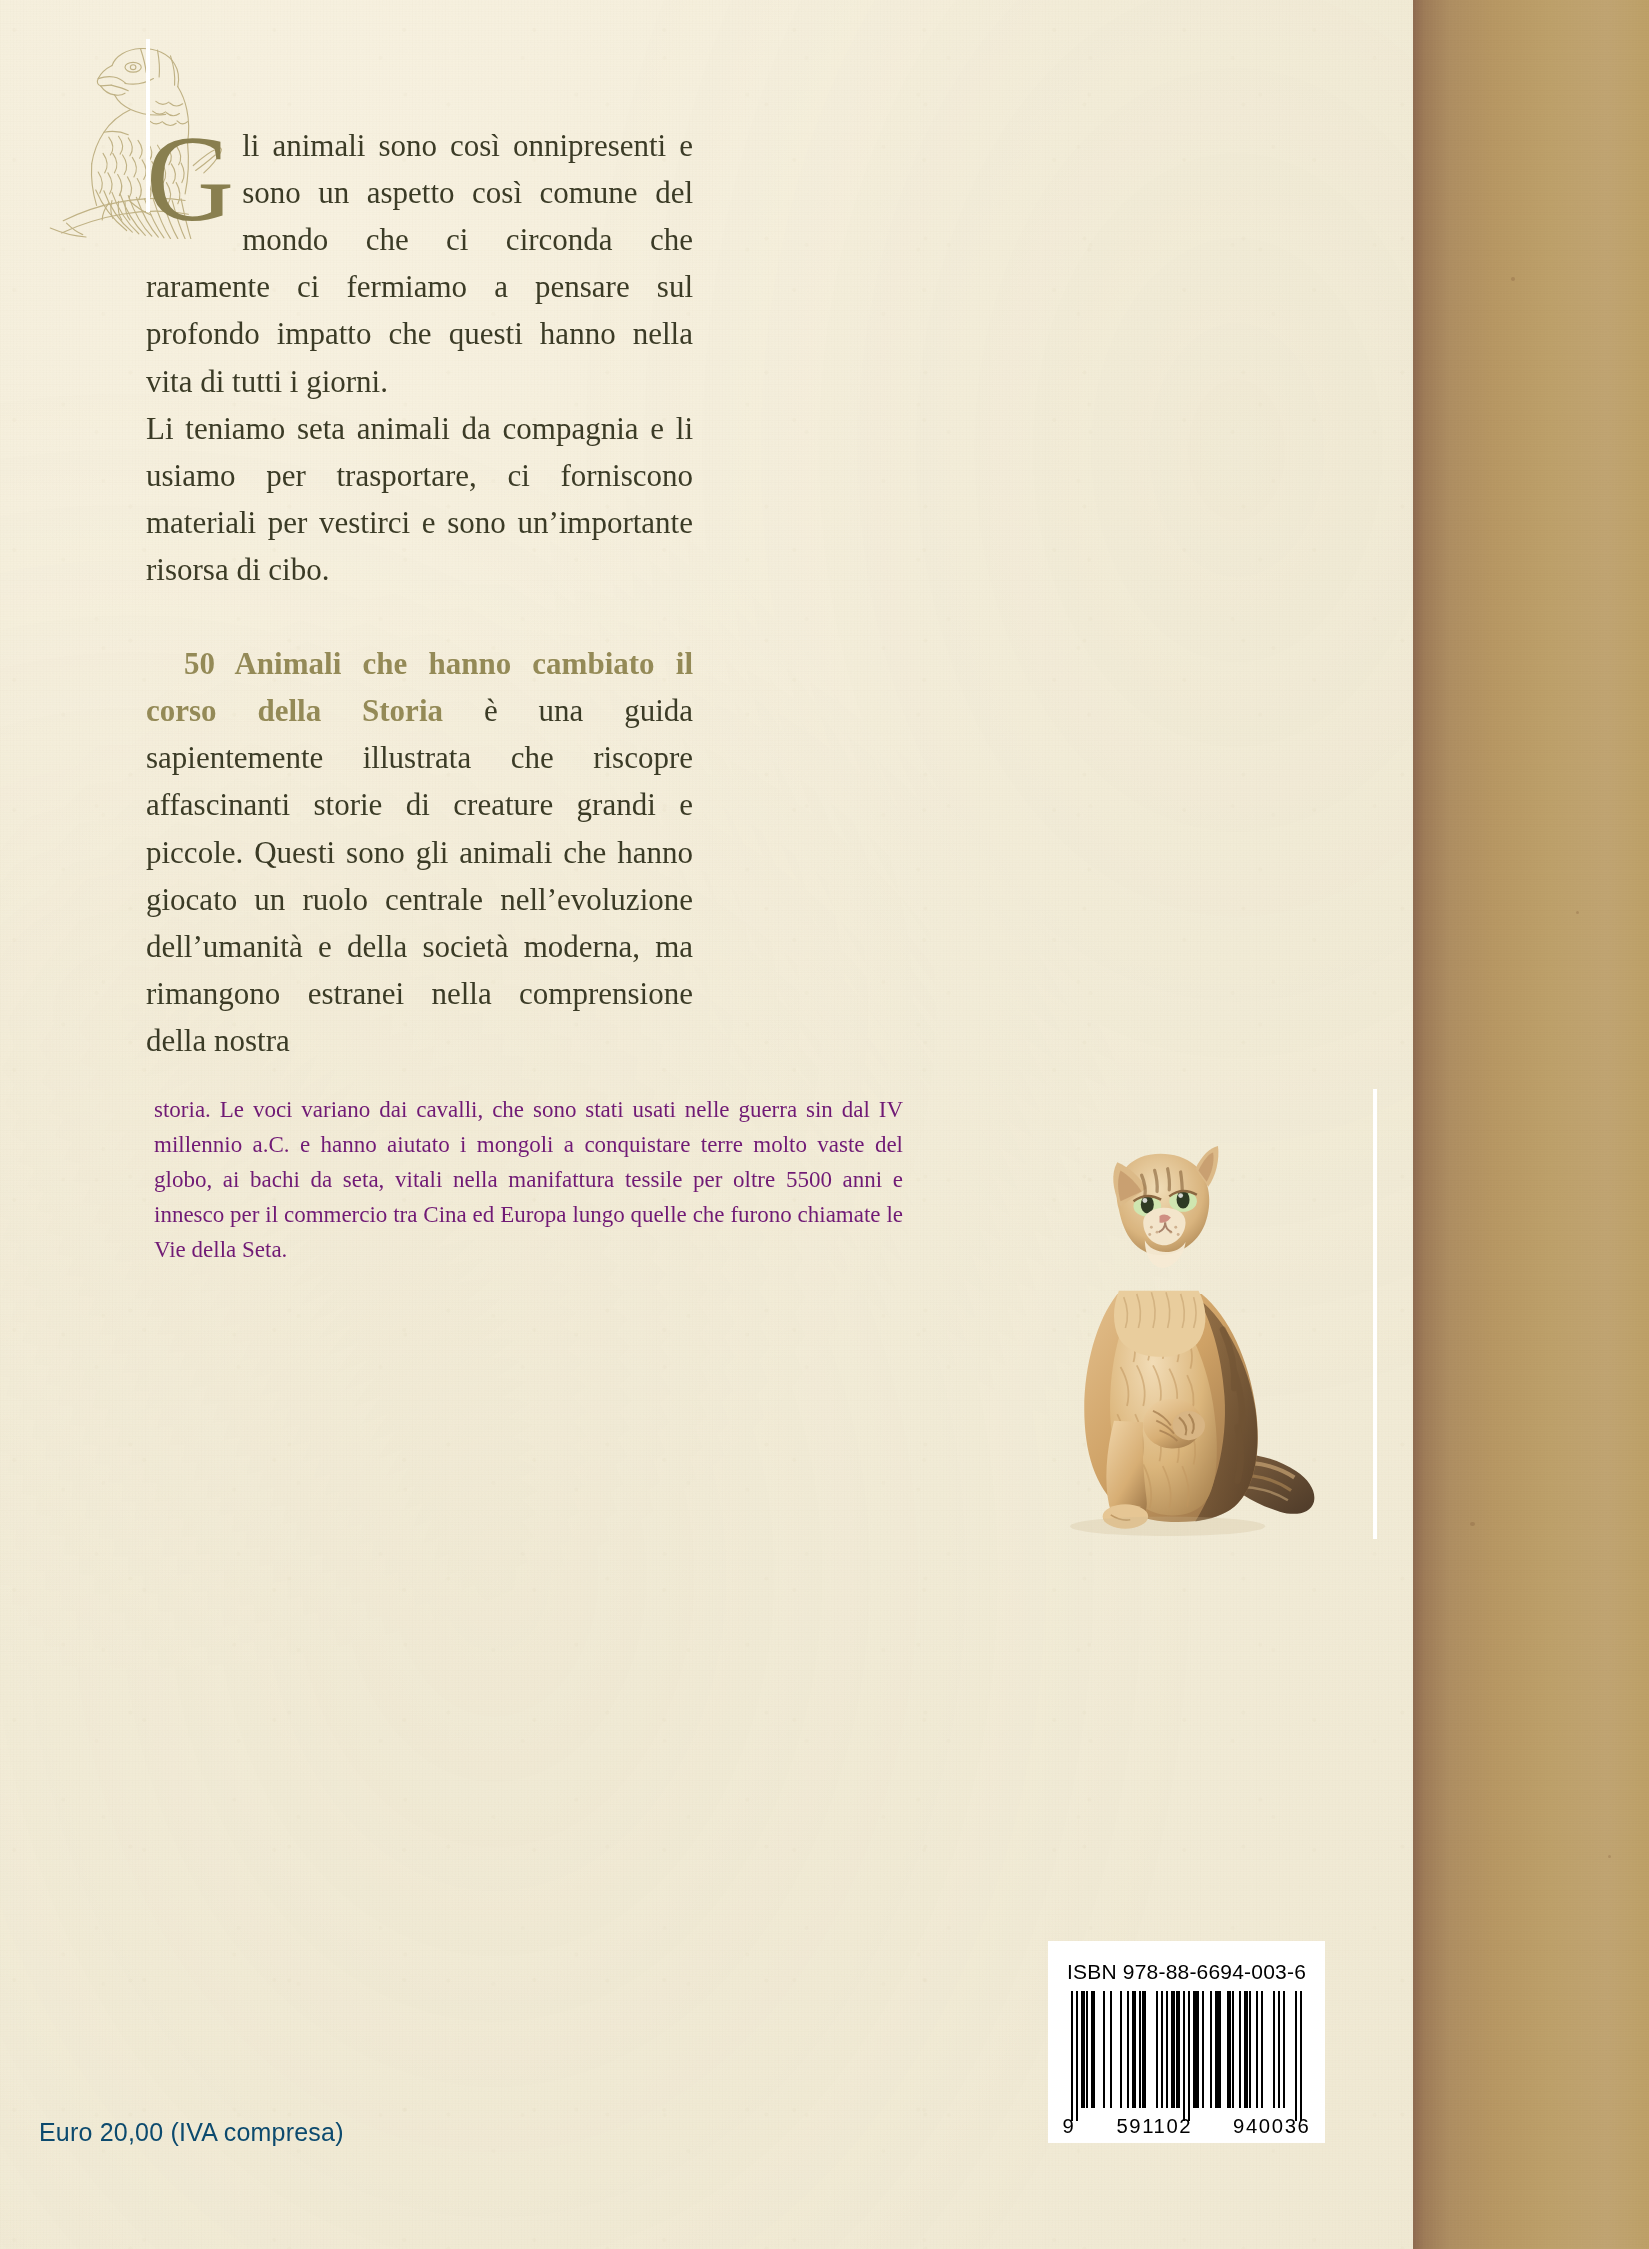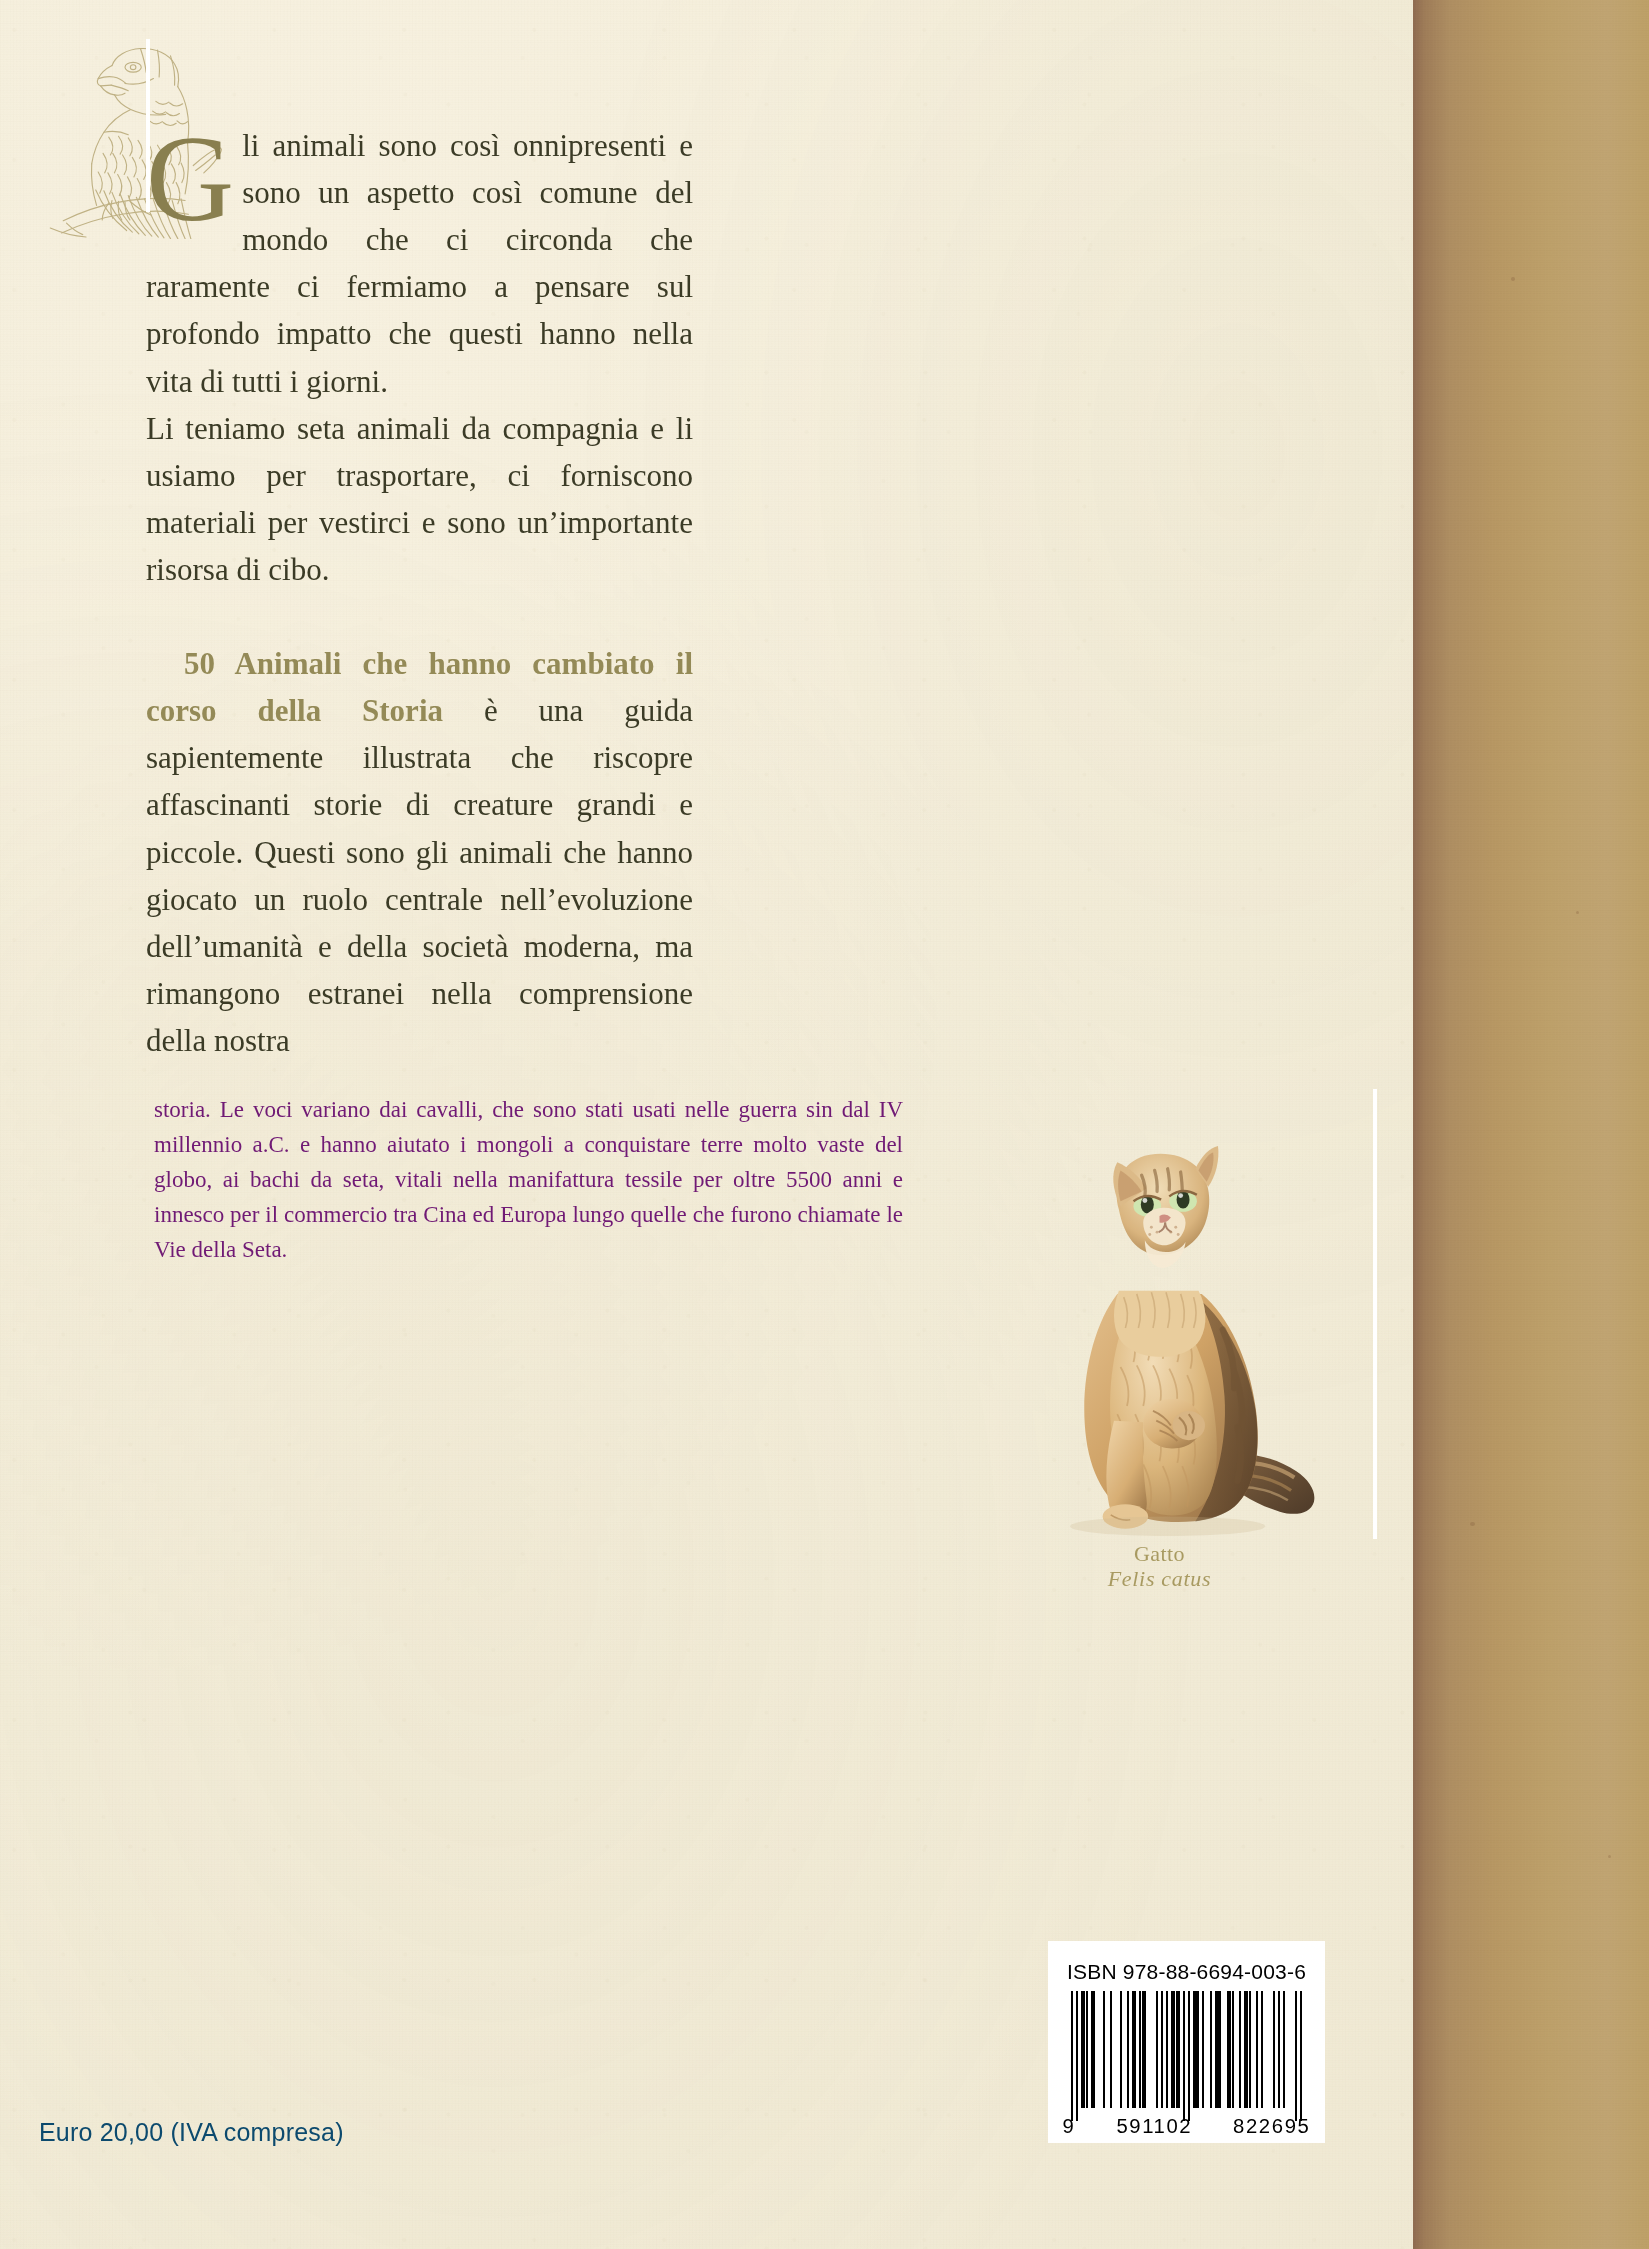--- a/index.html
+++ b/index.html
@@ -505,24 +505,20 @@
         <circle cx="214" cy="124" r="1.8"></circle>
           <circle cx="223" cy="127" r="1.8"></circle>
       </g>
 
       <path d="M182 134 C190 152 222 154 232 136 C230 156 214 168 204 168 C192 168 182 154 182 134 Z" fill="#f6ead4" opacity=".95"></path>
 
       <ellipse cx="210" cy="486" rx="120" ry="12" fill="#cbb68e" opacity=".25"></ellipse>
     </svg>
   </div>
 
-  <div class="cat-caption">
-    <div class="common">Gatto</div>
-    <div class="latin">Felis catus</div>
-  </div>
 
   <div class="price">Euro 20,00 (IVA compresa)</div>
 
   <div class="barcode-box">
     <div class="barcode-isbn">ISBN 978-88-6694-003-6</div>
     <div class="barcode-bars" id="bars">
         <div class="bar" style="left: 0px; width: 2.4px; height: 130px;"></div>
         <div class="bar" style="left: 4.9px; width: 2.4px; height: 130px;"></div>
         <div class="bar" style="left: 9.7px; width: 2.4px; height: 117px;"></div>
         <div class="bar" style="left: 12px; width: 2.4px; height: 117px;"></div>
@@ -566,18 +562,18 @@
         <div class="bar" style="left: 190px; width: 2.4px; height: 117px;"></div>
         <div class="bar" style="left: 202px; width: 2.4px; height: 117px;"></div>
         <div class="bar" style="left: 207px; width: 2.4px; height: 117px;"></div>
         <div class="bar" style="left: 212px; width: 2.4px; height: 117px;"></div>
         <div class="bar" style="left: 224px; width: 2.4px; height: 130px;"></div>
         <div class="bar" style="left: 229px; width: 2.4px; height: 130px;"></div>
       </div>
     <div class="barcode-digits">
       <span>9</span>
       <span>591102</span>
-      <span>822695</span>
+      <span>940036</span>
     </div>
   </div>
 
 </div>
 
 
 </body></html>

